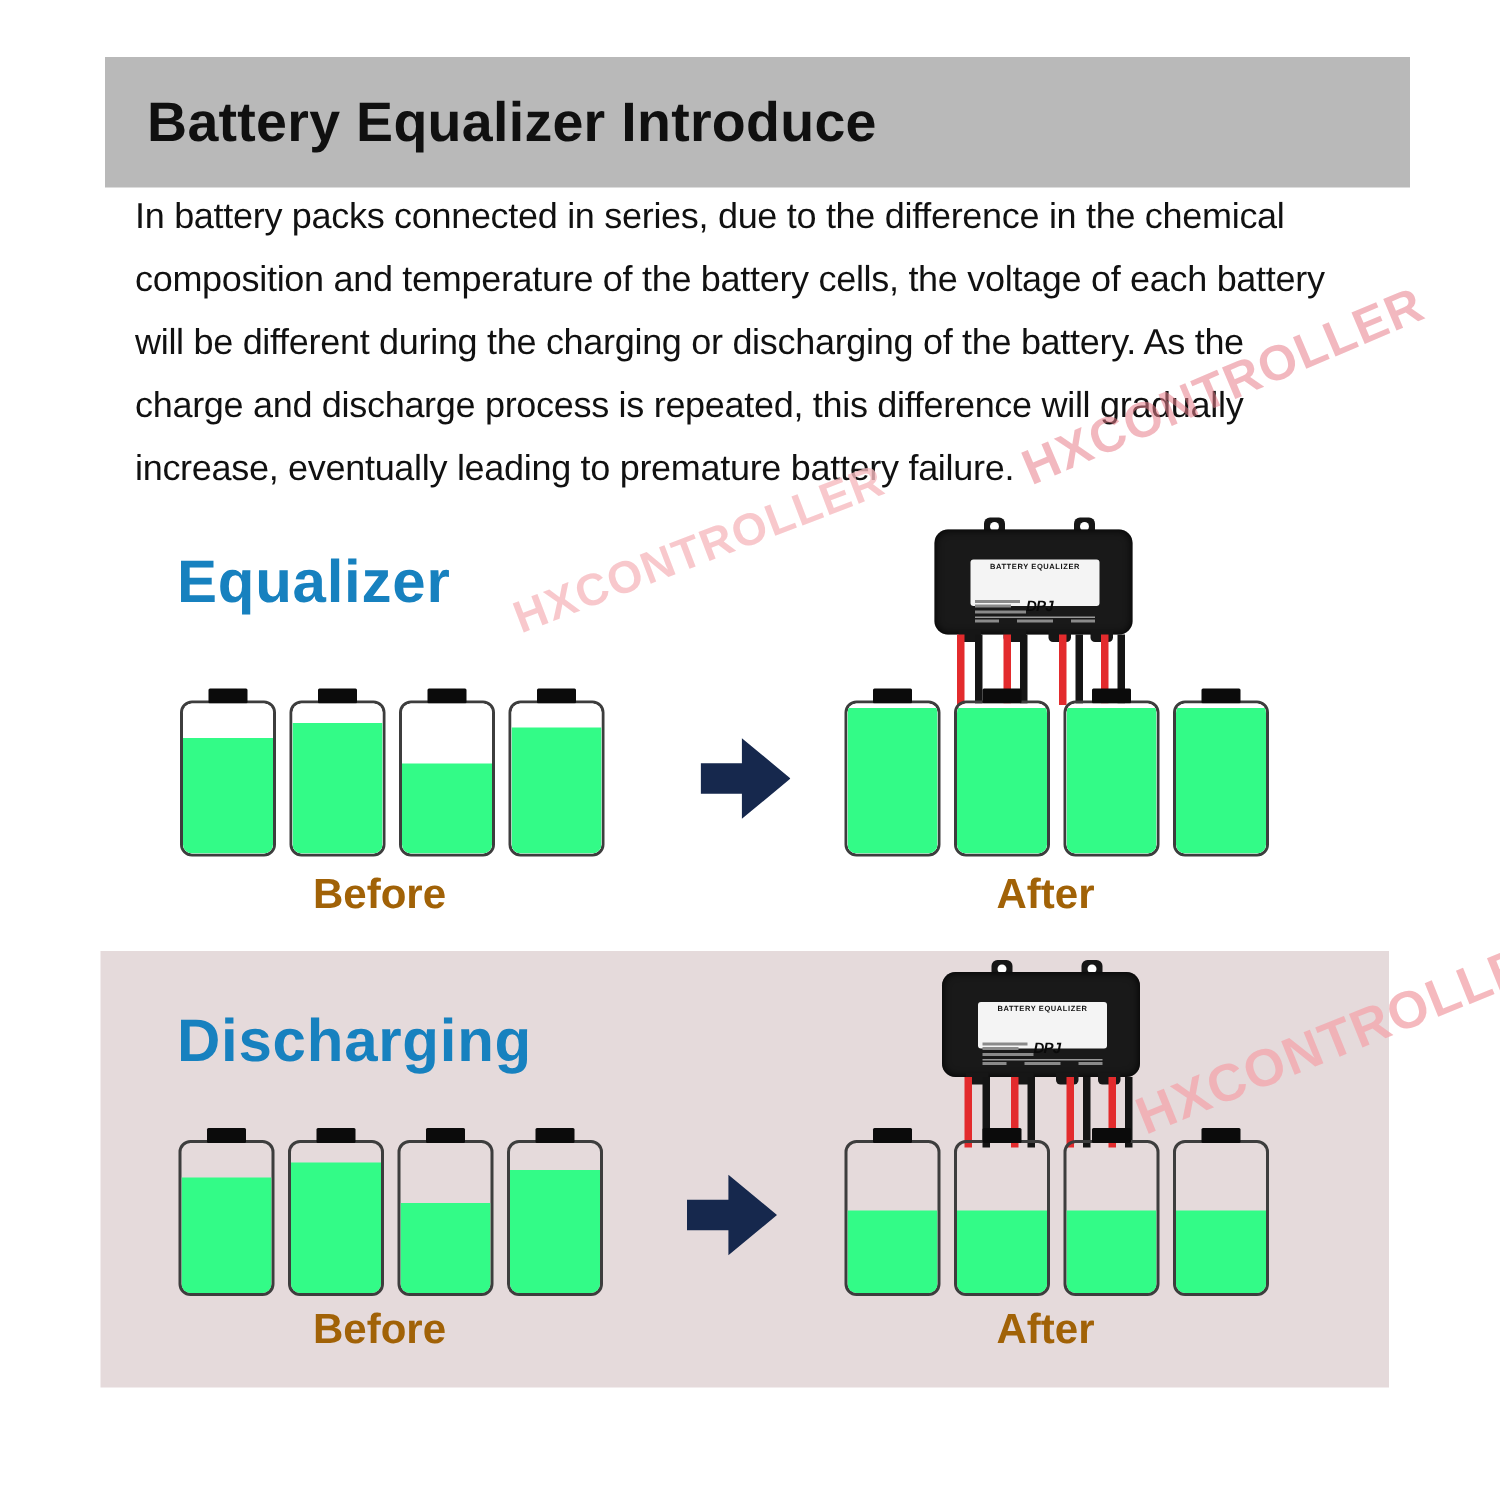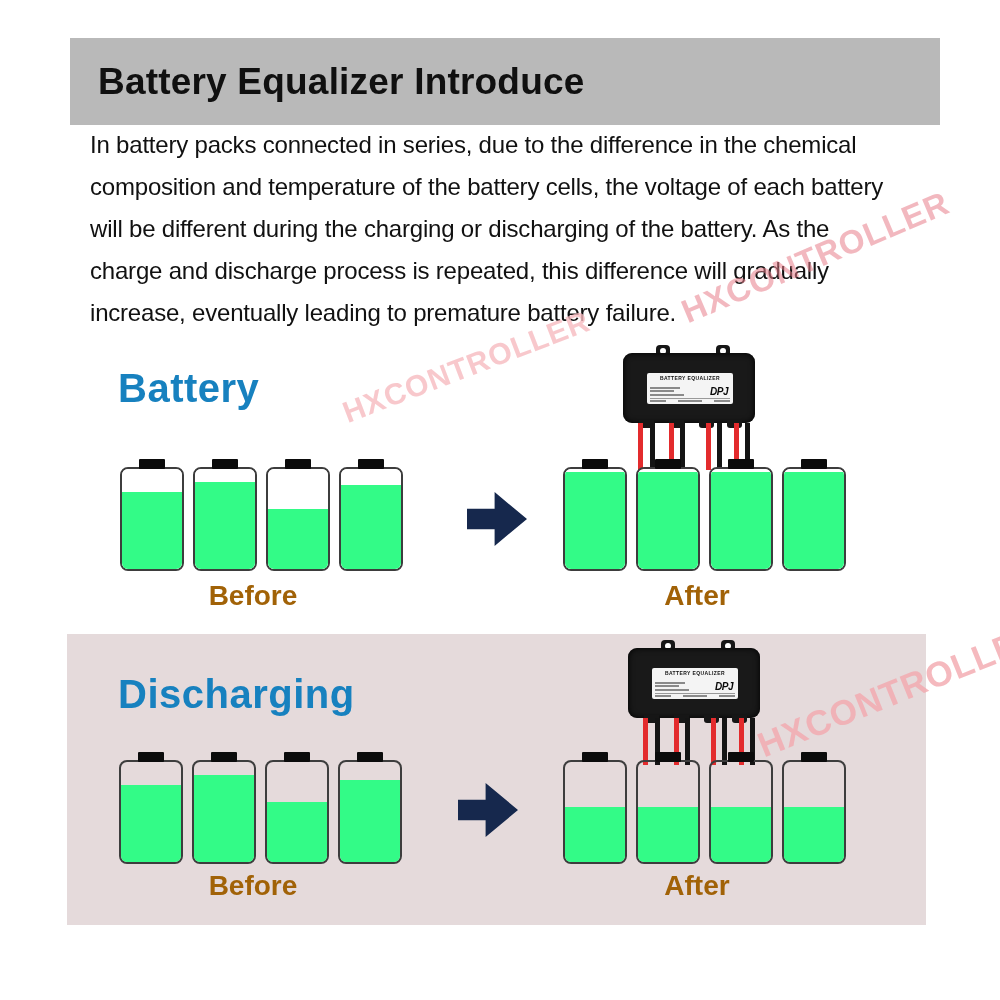--- a/index.html
+++ b/index.html
@@ -40,21 +40,21 @@
   .device .tab{position:absolute;top:0;width:14px;height:12px;background:#161616;border-radius:4px 4px 0 0;}
   .device .tab .hole{position:absolute;left:4px;top:3px;width:6px;height:6px;border-radius:50%;background:#fff;}
   .device .t1{left:33px;} .device .t2{left:93px;}
   .device .dev-body{position:absolute;top:8px;left:0;width:132px;height:70px;background:#191919;
                     border-radius:9px;box-shadow:inset 0 0 6px #000;}
   .device .nub{position:absolute;bottom:-5px;width:15px;height:8px;background:#161616;border-radius:0 0 3px 3px;}
   .n1{left:16px;} .n2{left:46px;} .n3{left:76px;} .n4{left:104px;}
   .dev-label{position:absolute;left:24px;top:20px;width:86px;height:31px;background:#f4f4f4;
              border-radius:2px;padding:2px 3px;box-sizing:border-box;}
   .lbl-title{font-size:5px;font-weight:bold;color:#111;text-align:center;letter-spacing:.4px;line-height:6px;}
-  .lbl-mid{display:flex;justify-content:space-between;align-items:center;margin-top:4px;}
+  .lbl-mid{display:flex;justify-content:flex-start;align-items:center;margin-top:17px;}
   .lbl-lines i{display:block;width:30px;height:2px;background:#8a8a8a;margin:1.5px 0;}
   .lbl-lines i:nth-child(2){width:24px;} .lbl-lines i:nth-child(3){width:34px;}
   .lbl-brand{font-size:10px;font-weight:bold;color:#0a0a0a;font-style:italic;letter-spacing:-0.5px;margin-right:2px;}
   .lbl-foot{border-top:1px solid #999;margin-top:1px;padding-top:1px;display:flex;justify-content:space-between;}
   .lbl-foot i{display:block;height:2px;background:#8a8a8a;width:16px;}
   .lbl-foot i:nth-child(2){width:24px;}
 
   .wires{position:absolute;left:0;top:78px;width:132px;height:47px;z-index:1;}
   .wire{position:absolute;top:0;width:5px;height:100%;}
   .wire.r{background:var(--wire-red);} .wire.k{background:var(--wire-black);}
@@ -79,21 +79,21 @@
   </div>
 
   <div class="intro">
     <div class="line">In battery packs connected in series, due to the difference in the chemical</div>
     <div class="line">composition and temperature of the battery cells, the voltage of each battery</div>
     <div class="line">will be different during the charging or discharging of the battery. As the</div>
     <div class="line">charge and discharge process is repeated, this difference will gradually</div>
     <div class="line">increase, eventually leading to premature battery failure.</div>
   </div>
 
-  <div class="sec-title" style="left:118px;top:366px;">Battery</div>
+  <div class="sec-title" style="left:118px;top:366px;">Equalizer</div>
 
   <div class="bat-group" style="left:120px;top:467px;">
       <div class="bat">
         <div class="cap"></div>
         <div class="body">
           <div class="fill" style="height:77%"></div>
         </div>
       </div>
       <div class="bat">
         <div class="cap"></div>

